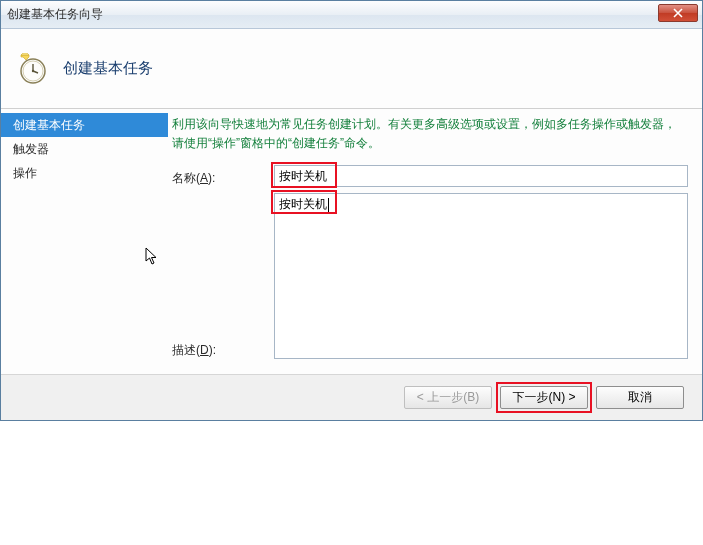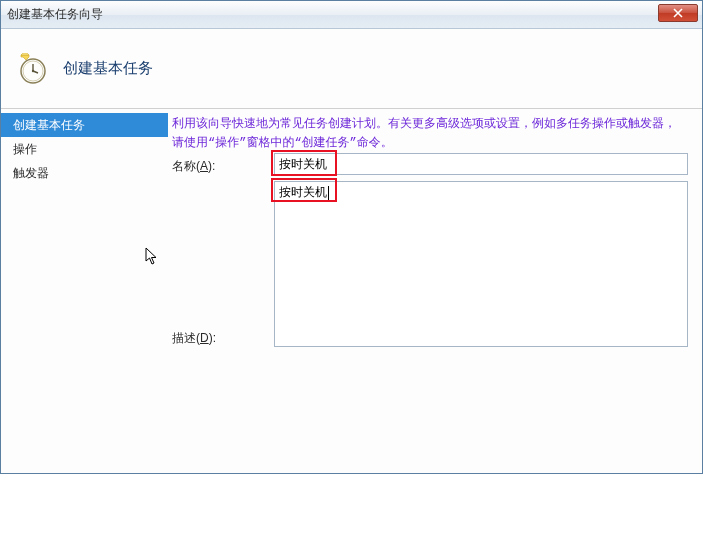--- a/index.html
+++ b/index.html
@@ -4,21 +4,21 @@
 <style>
   * { box-sizing: border-box; }
   body {
     margin: 0;
     font-family: "Microsoft YaHei", "SimSun", sans-serif;
     font-size: 12px;
     background: #fff;
   }
   .window {
     width: 703px;
-    height: 474px;
+    height: 421px;
     border: 1px solid #5a7fa0;
     background: #fff;
     display: flex;
     flex-direction: column;
     position: relative;
   }
   .titlebar {
     height: 28px;
     background: linear-gradient(to bottom, #fdfdfe 0%, #e9eff5 50%, #dce6f0 51%, #e6edf4 100%);
     border-bottom: 1px solid #b8c7d8;
@@ -84,25 +84,24 @@
   .sidebar-item.selected {
     background: #2f8ad8;
     color: #fff;
   }
   .content {
     flex: 1;
     padding: 6px 14px 6px 4px;
     position: relative;
   }
   .intro {
-    color: #6d28d9;
+    color: #15803d;
     line-height: 1.6;
-    margin-bottom: 0;
+    margin-bottom: 12px;
     padding-right: 6px;
-    font-family: Liberation Mono, monospace;
   }
   .form-row {
     display: flex;
     align-items: flex-end;
     margin-bottom: 6px;
   }
   .form-label {
     width: 54px;
     padding-top: 4px;
     color: #2a2a2a;
@@ -211,22 +210,22 @@
         <path d="M6 0 L10 0 L12 2 L4 2 Z" fill="#fae58a" stroke="#c9a52a" stroke-width="0.5"></path>
       </svg>
     </div>
     <div class="header-title">创建基本任务</div>
   </div>
 
   <div class="body">
 
     <div class="sidebar">
       <div class="sidebar-item selected"><span>创建基本任务</span></div>
+      <div class="sidebar-item"><span>触发器</span></div>
       <div class="sidebar-item"><span>操作</span></div>
-      <div class="sidebar-item"><span>触发器</span></div>
     </div>
 
     <div class="content">
       <div class="intro">利用该向导快速地为常见任务创建计划。有关更多高级选项或设置，例如多任务操作或触发器，请使用“操作”窗格中的“创建任务”命令。</div>
 
       <div class="form-row">
         <div class="form-label"><span>名称(</span><span class="ul">A</span><span>):</span></div>
         <div class="input-wrap">
           <input type="text" class="text-input" value="按时关机" style="">
           <div class="hl-red" style="left:-3px; top:-3px; width:66px; height:26px;"></div>
@@ -237,20 +236,28 @@
         <div class="form-label"><span>描述(</span><span class="ul">D</span><span>):</span></div>
         <div class="input-wrap">
           <div class="textarea-input"><span>按时关机</span><span class="caret"></span></div>
           <div class="hl-red" style="left:-3px; top:-3px; width:66px; height:24px;"></div>
         </div>
       </div>
 
     </div>
   </div>
 
+  <div class="footer">
+    <button class="btn" disabled="">&lt; 上一步(B)</button>
+    <div style="position:relative;">
+      <button class="btn">下一步(N) &gt;</button>
+      <div class="hl-red" style="left:-4px; top:-4px; right:-4px; bottom:-4px;"></div>
+    </div>
+    <button class="btn">取消</button>
+  </div>
 
   <div class="cursor">
     <svg viewBox="0 0 16 20" width="16" height="20">
       <path d="M1 1 L1 14 L4.5 11 L7 17 L9 16 L6.5 10.5 L11 10.5 Z" fill="#fff" stroke="#000" stroke-width="1"></path>
     </svg>
   </div>
 
 </div>
 
 </body></html>

